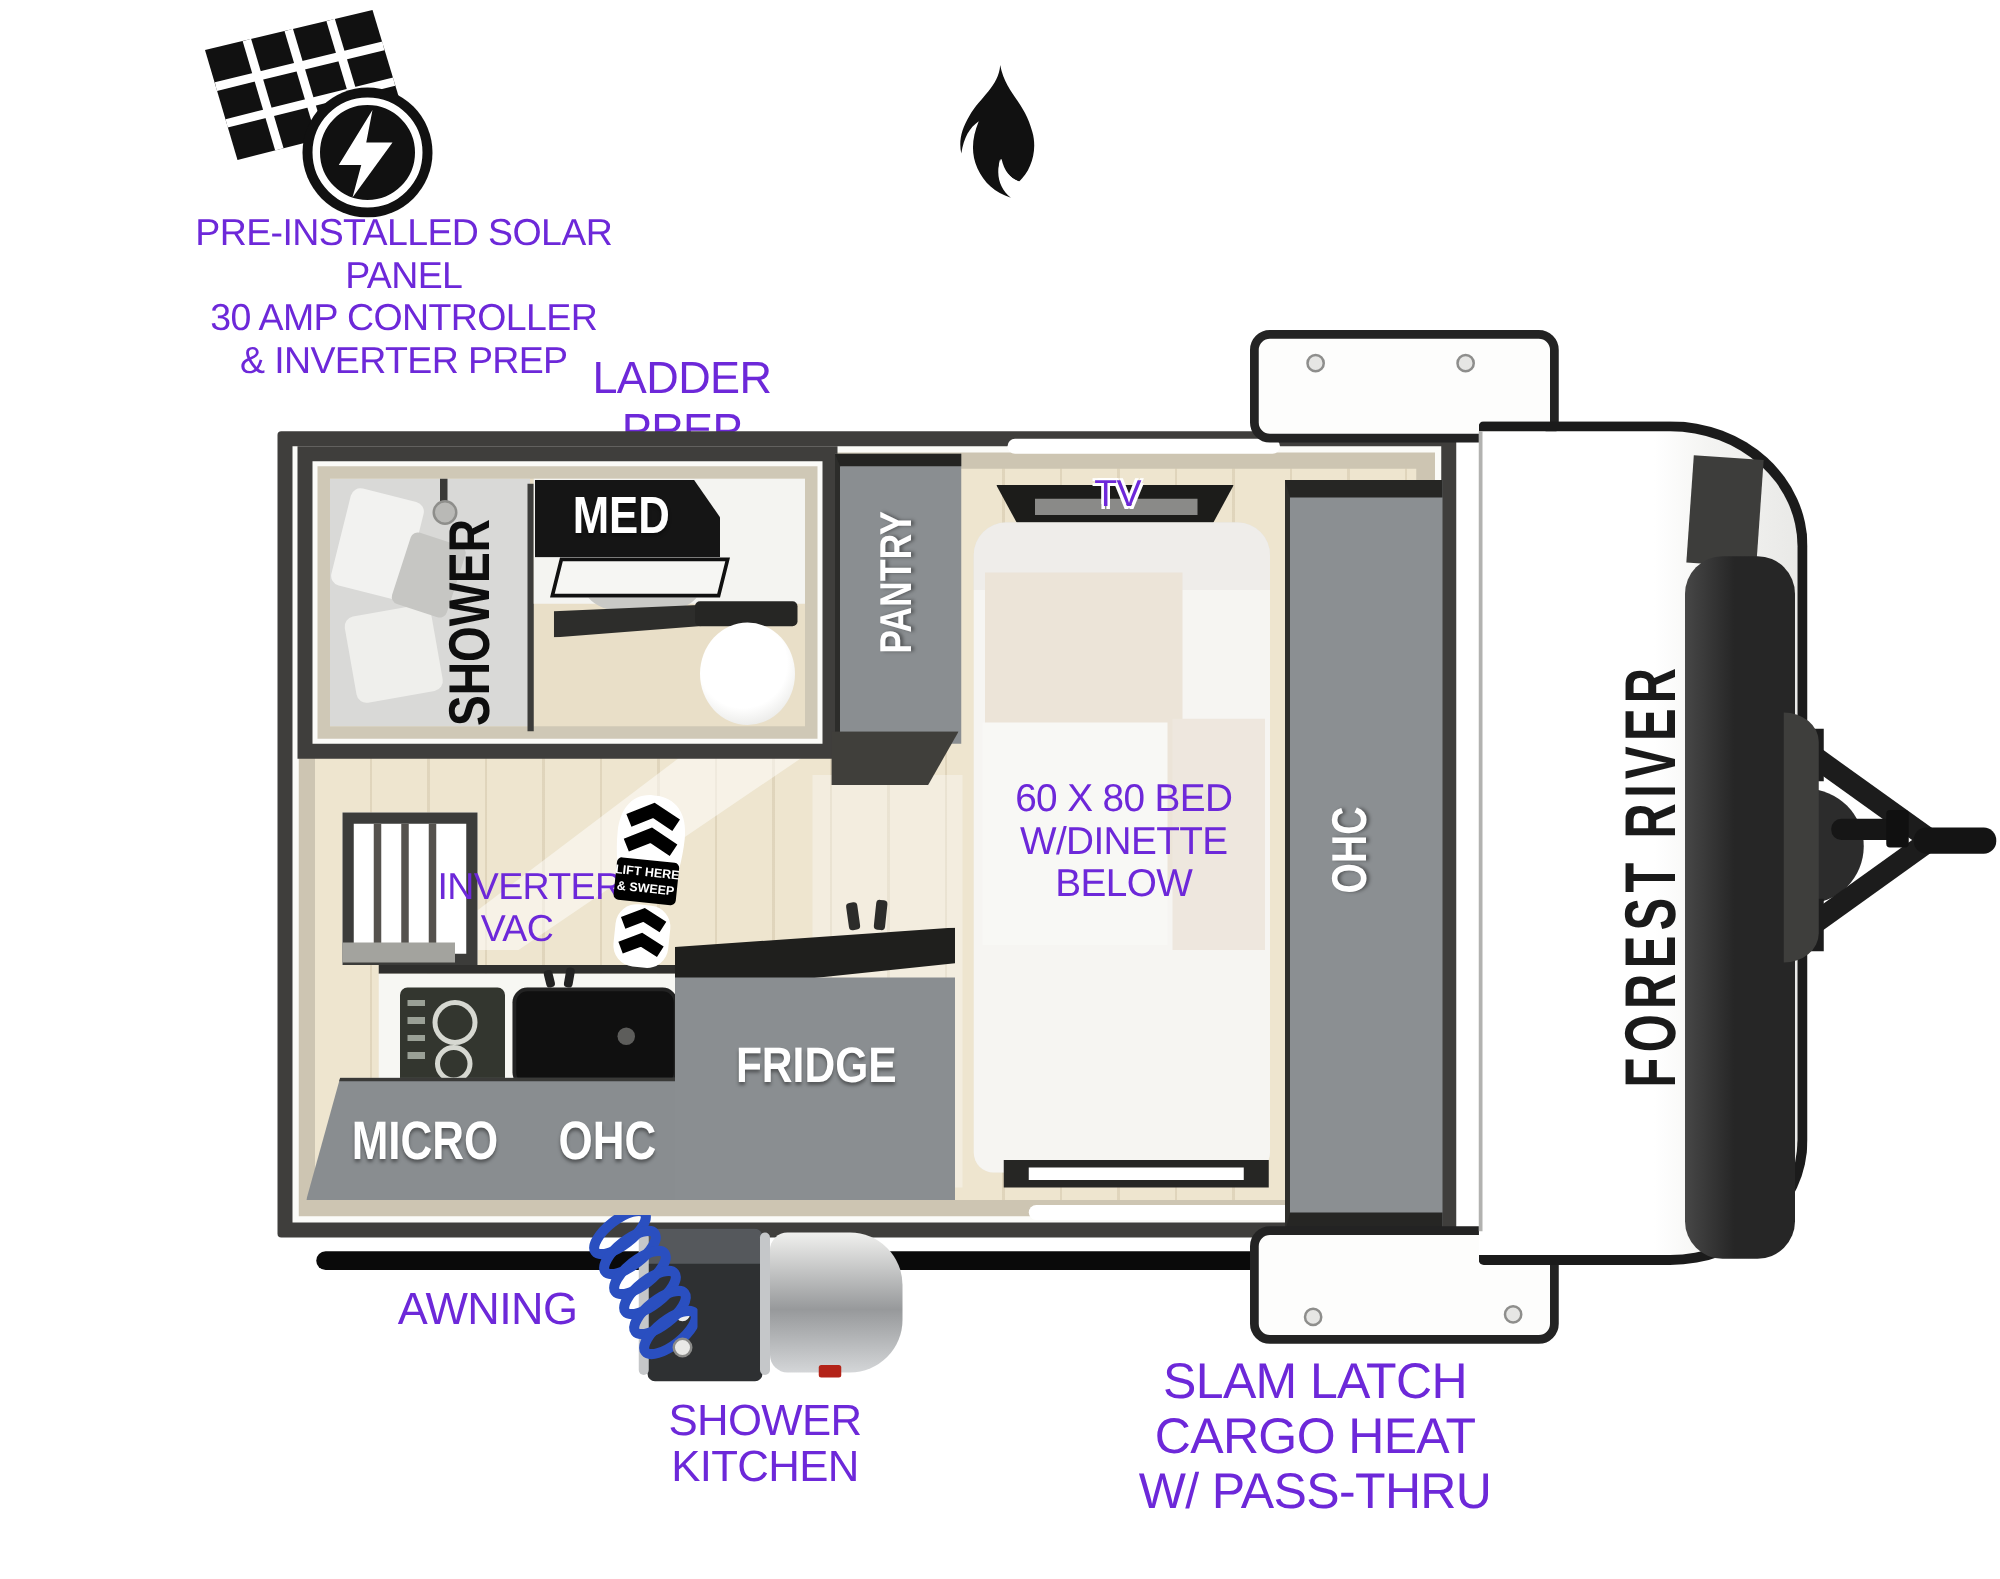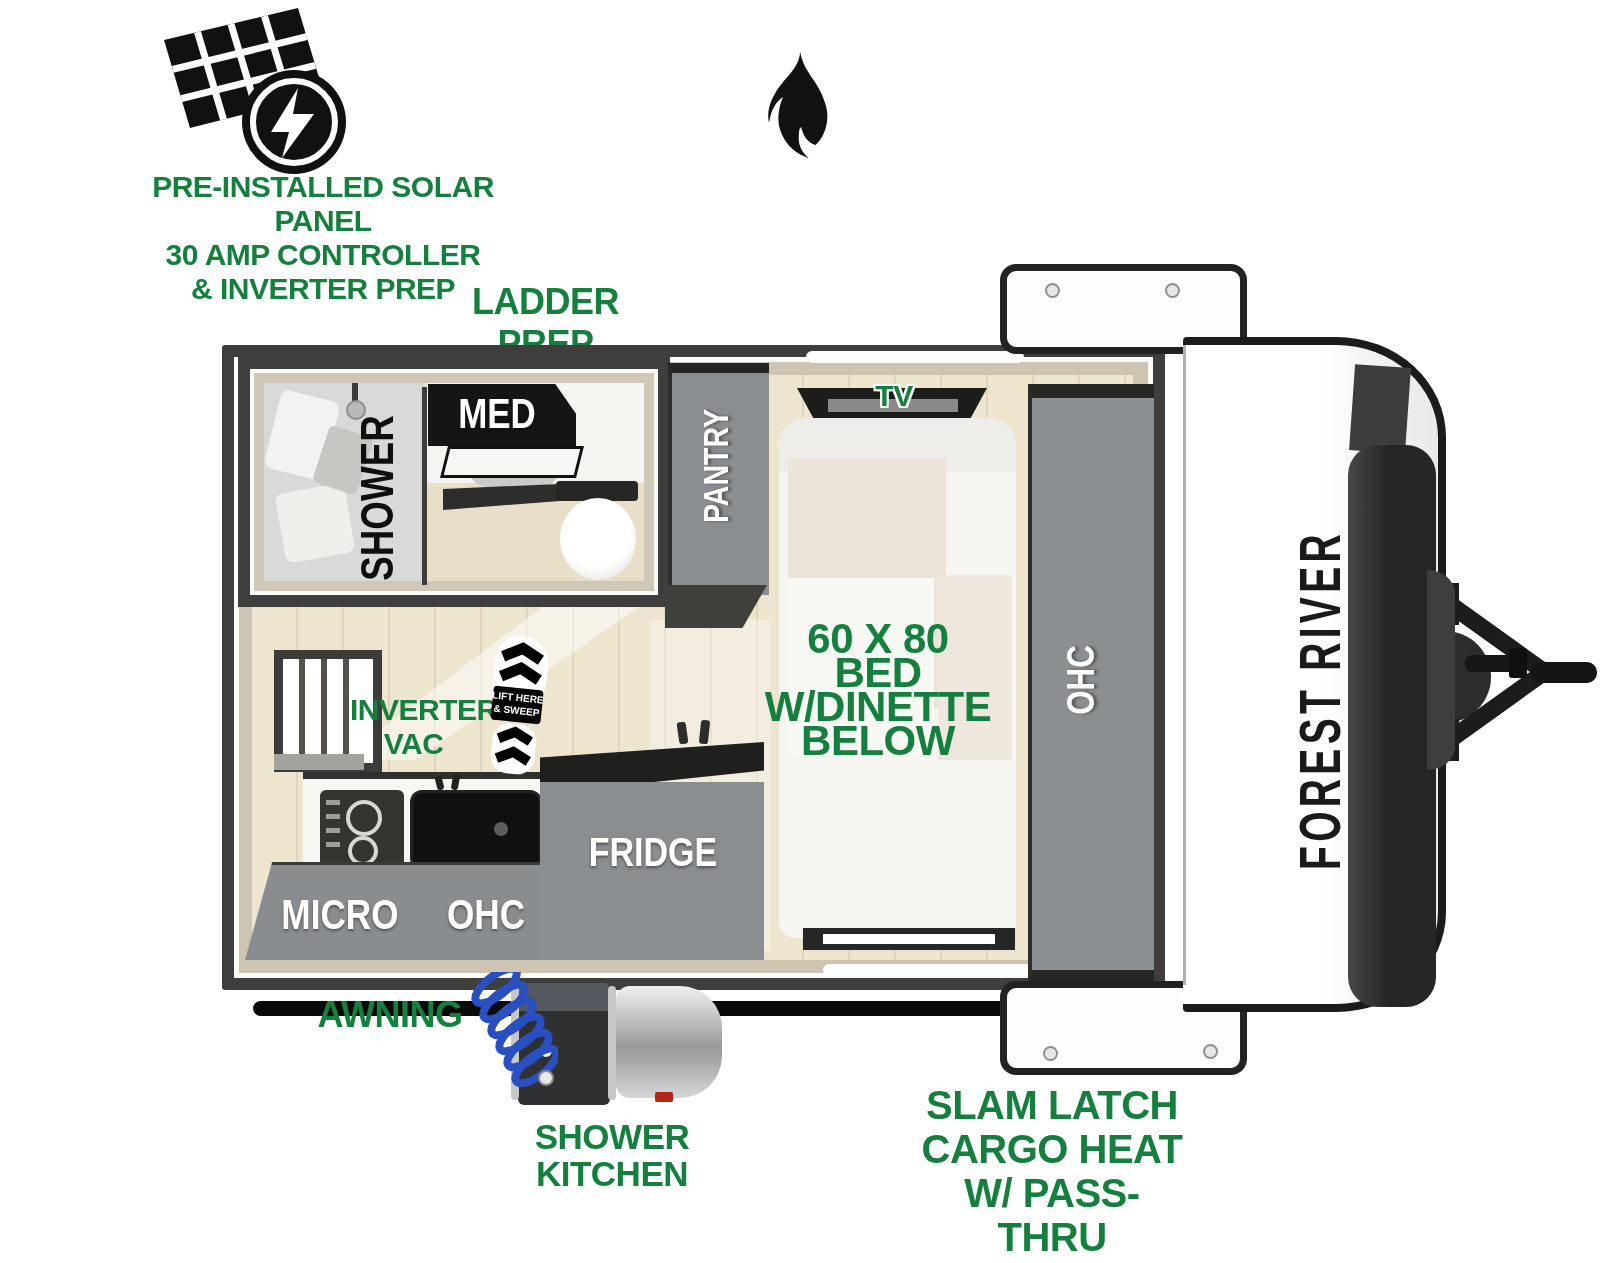--- a/index.html
+++ b/index.html
@@ -1,19 +1,19 @@
 <!DOCTYPE html>
 <html><head>
 <meta charset="utf-8">
 <style>
   html,body{margin:0;padding:0;background:#fff;}
   #canvas{position:relative;width:1600px;height:1263px;background:#fff;overflow:hidden;
           font-family:"Liberation Sans","DejaVu Sans",sans-serif;}
   .abs{position:absolute;}
-  .lbl{position:absolute;font-weight:700;color:#15803d;text-align:center;letter-spacing:-.5px;}
+  .lbl{position:absolute;font-weight:400;color:#6d28d9;text-align:center;letter-spacing:-.5px;}
   .wlbl{position:absolute;font-weight:700;color:#fff;white-space:nowrap;
         text-shadow:0 2px 3px rgba(0,0,0,.4);}
   .ctr{transform:translate(-50%,-50%);}
   .vl{transform:translate(-50%,-50%) rotate(-90deg) scale(.92,1.15);}
   .plank{background:#eee5cf;
          background-image:repeating-linear-gradient(90deg,transparent 0 44px,rgba(150,128,88,.16) 44px 46px);}
 </style>
 </head>
 <body>
 
@@ -102,21 +102,21 @@
   <div class="lbl ctr" style="left:894px;top:396px;font-size:30px;z-index:3;text-shadow:-2px -2px 0 #fff,2px -2px 0 #fff,-2px 2px 0 #fff,2px 2px 0 #fff;">TV</div>
 
   <div class="abs" style="left:779px;top:418px;width:237px;height:520px;background:#eceae4;border-radius:26px 26px 16px 16px;z-index:2;"></div>
   <div class="abs" style="left:779px;top:418px;width:237px;height:54px;background:#dedbd4;border-radius:26px 26px 0 0;z-index:2;"></div>
   <div class="abs" style="left:788px;top:458px;width:158px;height:250px;background:#d8c8b1;z-index:2;"></div>
   <div class="abs" style="left:938px;top:575px;width:74px;height:185px;background:#dccfbd;z-index:2;"></div>
   <div class="abs" style="left:779px;top:418px;width:237px;height:520px;background:rgba(255,255,255,.5);border-radius:26px 26px 16px 16px;z-index:2;"></div>
   <div class="abs" style="left:786px;top:578px;width:148px;height:178px;background:#f8f8f5;z-index:2;"></div>
   <div class="abs" style="left:803px;top:928px;width:212px;height:22px;background:#262624;z-index:2;"></div>
   <div class="abs" style="left:823px;top:934px;width:172px;height:10px;background:#fff;z-index:2;"></div>
-  <div class="lbl" style="left:762px;top:622px;width:232px;font-size:42px;line-height:34px;z-index:3;">
+  <div class="lbl" style="left:783px;top:622px;width:232px;font-size:31px;line-height:34px;z-index:3;">
     <div>60 X 80 BED</div>
     <div>W/DINETTE</div>
     <div>BELOW</div>
   </div>
 
   <div class="abs" style="left:1028px;top:384px;width:122px;height:572px;background:#8b8f92;border-top:14px solid #262624;border-bottom:16px solid #262624;border-left:4px solid #2e2e2c;z-index:2;"></div>
   <div class="wlbl vl" style="left:1081px;top:680px;font-size:34px;z-index:3;">OHC</div>
 
   <div class="abs" style="left:274px;top:650px;width:90px;height:104px;background:#fff;border:9px solid #3c3c3a;z-index:2;">
     <div class="abs" style="left:16px;top:0;width:6px;height:100%;background:#55524e;"></div>
@@ -180,21 +180,21 @@
     <line x1="14" y1="28" x2="106" y2="94" stroke="#1c1c1c" stroke-width="17"></line>
     <line x1="14" y1="162" x2="106" y2="96" stroke="#1c1c1c" stroke-width="17"></line>
     <rect x="8" y="6" width="14" height="42" fill="#1c1c1c"></rect>
     <rect x="8" y="142" width="14" height="42" fill="#1c1c1c"></rect>
     <rect x="28" y="78" width="58" height="17" rx="8" fill="#161616"></rect>
     <rect x="72" y="71" width="18" height="30" rx="3" fill="#101010"></rect>
     <rect x="94" y="85" width="66" height="21" rx="10" fill="#141414"></rect>
   </svg>
 
   <div class="abs" style="left:253px;top:1001px;width:760px;height:15px;background:#0a0a0a;border-radius:8px;z-index:2;"></div>
-  <div class="lbl" style="left:315px;top:994px;width:150px;font-size:36px;z-index:3;">AWNING</div>
+  <div class="lbl" style="left:315px;top:1026px;width:150px;font-size:36px;z-index:3;">AWNING</div>
 
   <svg class="abs" style="left:466px;top:972px;z-index:3;" width="92" height="116" viewBox="0 0 92 116">
     <g stroke="#2a4fc0" stroke-width="8" fill="none">
       <ellipse cx="30" cy="14" rx="25" ry="10" transform="rotate(-38 30 14)"></ellipse>
       <ellipse cx="38" cy="30" rx="25" ry="10" transform="rotate(-38 38 30)"></ellipse>
       <ellipse cx="46" cy="46" rx="25" ry="10" transform="rotate(-38 46 46)"></ellipse>
       <ellipse cx="54" cy="62" rx="25" ry="10" transform="rotate(-38 54 62)"></ellipse>
       <ellipse cx="62" cy="78" rx="25" ry="10" transform="rotate(-38 62 78)"></ellipse>
       <ellipse cx="70" cy="94" rx="25" ry="10" transform="rotate(-38 70 94)"></ellipse>
     </g>

